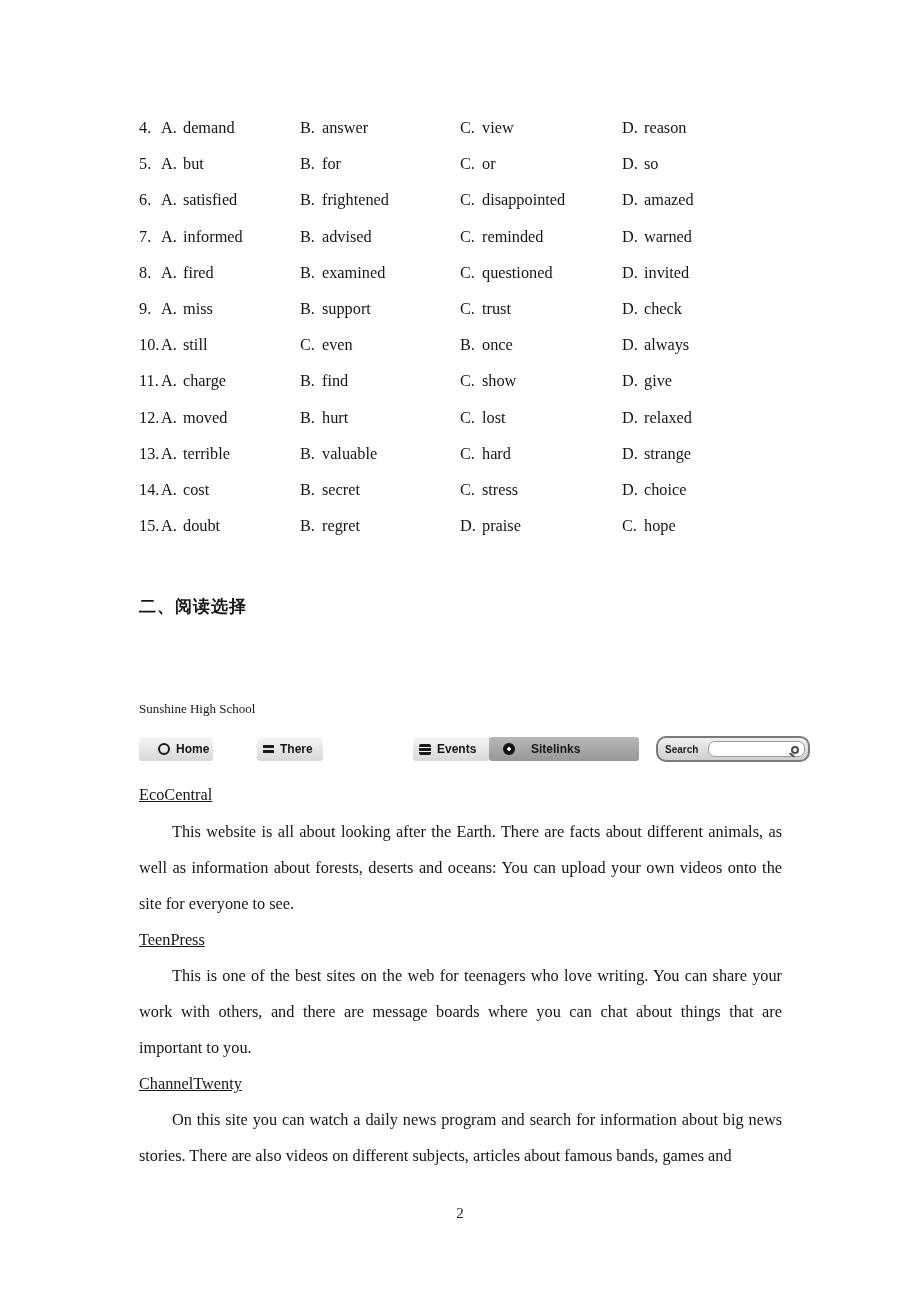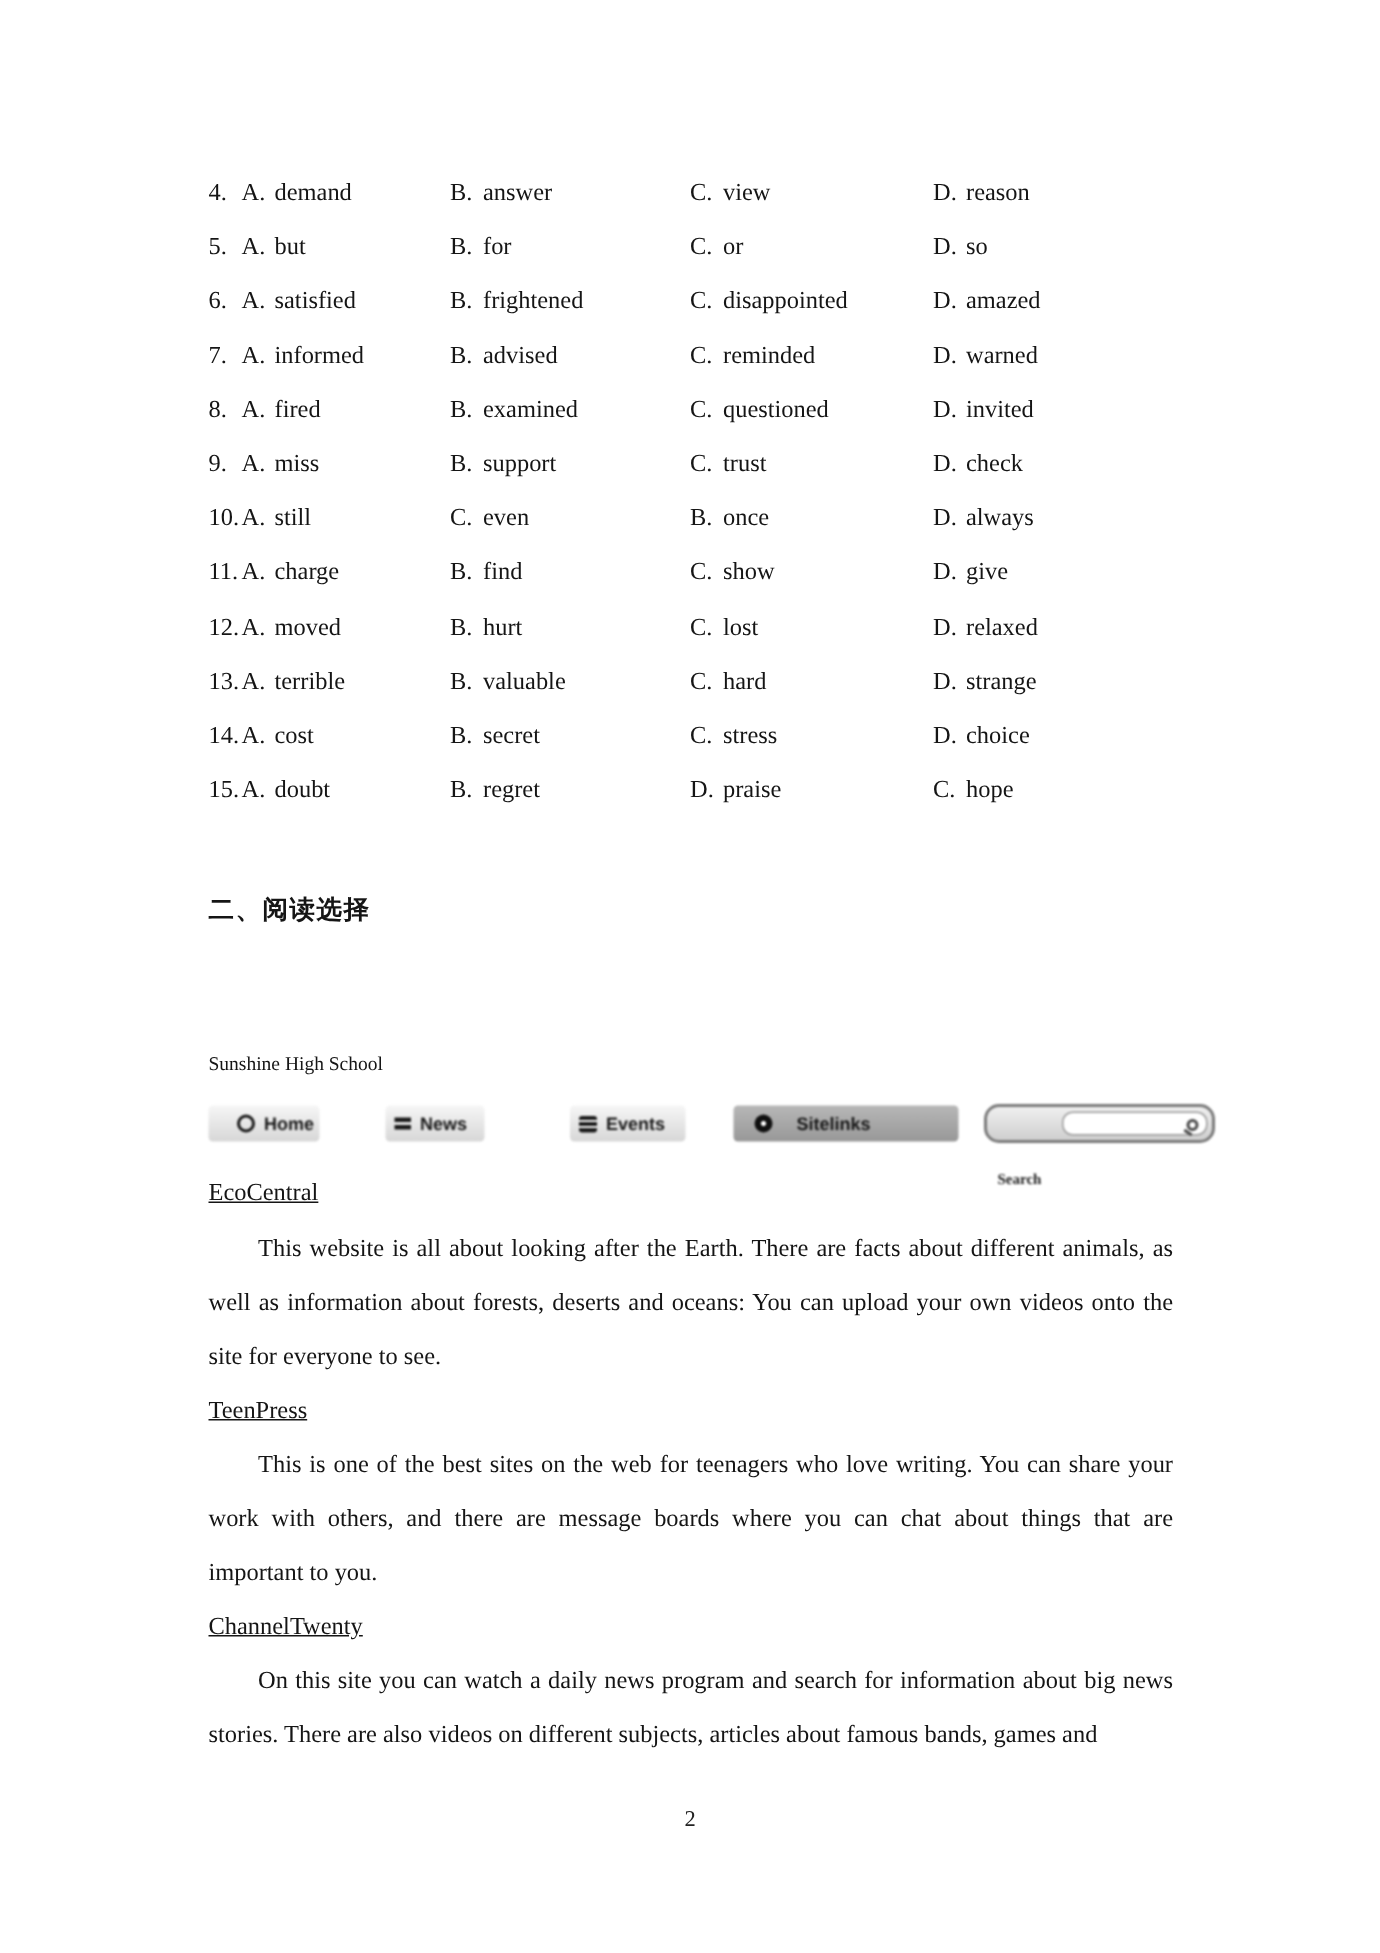--- a/index.html
+++ b/index.html
@@ -19,31 +19,31 @@
 
   
   .article-title { margin-top:80px; font-size:13px; line-height:22px; }
 
   .navbar { position:relative; margin-top:15px; width:671px; height:28px; filter:blur(0.55px) grayscale(100%); }
   .nav-btn { position:absolute; top:2px; height:24px; display:flex; align-items:center; gap:6px; padding:0 6px;
              background:linear-gradient(#f6f6f6, #d7d7d7); border-radius:3px;
              font-family:"Liberation Sans", sans-serif; font-weight:bold; font-size:12px; color:#161616; }
   .nav-home { left:0; width:74px;padding-left:19px; }
   .nav-news { left:118px; width:66px; }
-  .nav-events { left:241px; width:77px; }
+  .nav-events { left:274px; width:77px; }
   .nav-sitelinks { left:350px; width:150px; background:linear-gradient(#b7b7b7, #989898); justify-content:flex-start; padding-left:14px;gap:16px; }
   .icon-home { width:12px; height:12px; border:2.5px solid #191919; border-radius:50%; flex:0 0 auto; }
   .icon-news { width:11px; height:3px; background:#191919; box-shadow:0 5px 0 #191919; margin-bottom:5px; flex:0 0 auto; }
   .icon-events { width:12px; height:11px; border-radius:2px; flex:0 0 auto;
                  background:linear-gradient(#191919 0 3px, #ffffff 3px 4px, #191919 4px 7px, #ffffff 7px 8px, #191919 8px 100%); }
   .icon-sitelinks { width:12px; height:12px; border-radius:50%; flex:0 0 auto;
                     background:radial-gradient(circle at 50% 50%, #ffffff 0 1.6px, #101010 1.7px 100%); }
   .nav-search { position:absolute; left:517px; top:1px; width:154px; height:26px;
                 border:2px solid #7a7a7a; border-radius:10px; background:linear-gradient(#f0f0f0, #cfcfcf); }
-  .nav-search-label { position:absolute; left:7px; top:6px; font-family:Liberation Serif, serif; font-weight:bold; font-size:10px; color:#1d1d1d;margin-top:37px; }
+  .nav-search-label { position:absolute; left:7px; top:6px; font-family:Liberation Sans, sans-serif; font-weight:bold; font-size:10px; color:#1d1d1d; }
   .nav-search-field { position:absolute; left:50px; right:3px; top:3px; bottom:3px; background:#fff; border:1px solid #9a9a9a; border-radius:7px; }
   .icon-magnifier { position:absolute; right:5px; top:4px; width:8px; height:8px; border:2px solid #4a4a4a; border-radius:50%; }
   .icon-magnifier::after { content:""; position:absolute; left:-4px; top:6px; width:6px; height:2px; background:#4a4a4a; transform:rotate(35deg); }
 
   .entries { margin-top:14px; font-size:16.3px; line-height:36.1px; }
   .entry-heading { text-decoration:underline; }
   .entry-para { text-align:justify; text-indent:33px; }
 
   .page-number { position:absolute; top:1205px; left:0; width:920px; text-align:center; font-size:15px; color:#222; }
 </style>
@@ -143,21 +143,21 @@
 
     <div class="article-title">Sunshine High School</div>
 
     <div class="navbar">
       <div class="nav-btn nav-home">
         <span class="icon-home"></span>
         <span>Home</span>
       </div>
       <div class="nav-btn nav-news">
         <span class="icon-news"></span>
-        <span>News</span>
+        <span>There</span>
       </div>
       <div class="nav-btn nav-events">
         <span class="icon-events"></span>
         <span>Events</span>
       </div>
       <div class="nav-btn nav-sitelinks">
         <span class="icon-sitelinks"></span>
         <span>Sitelinks</span>
       </div>
       <div class="nav-search">

